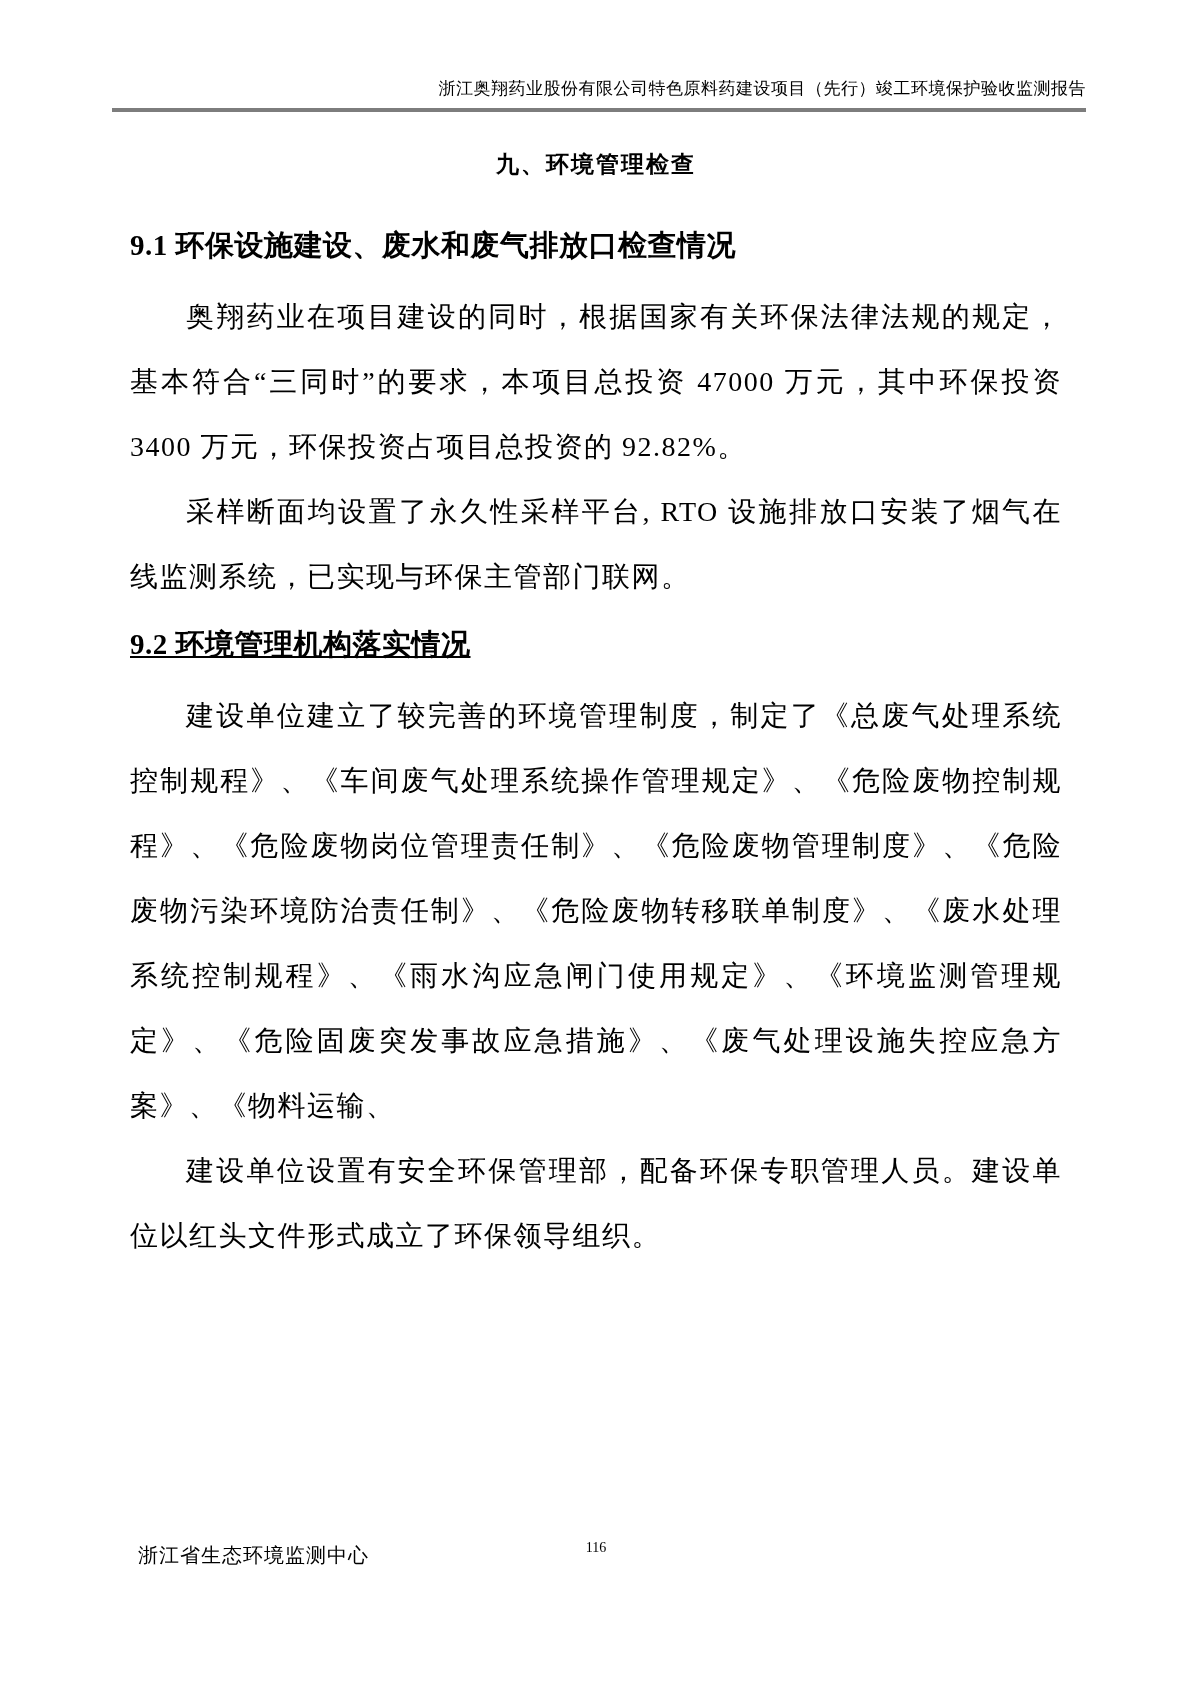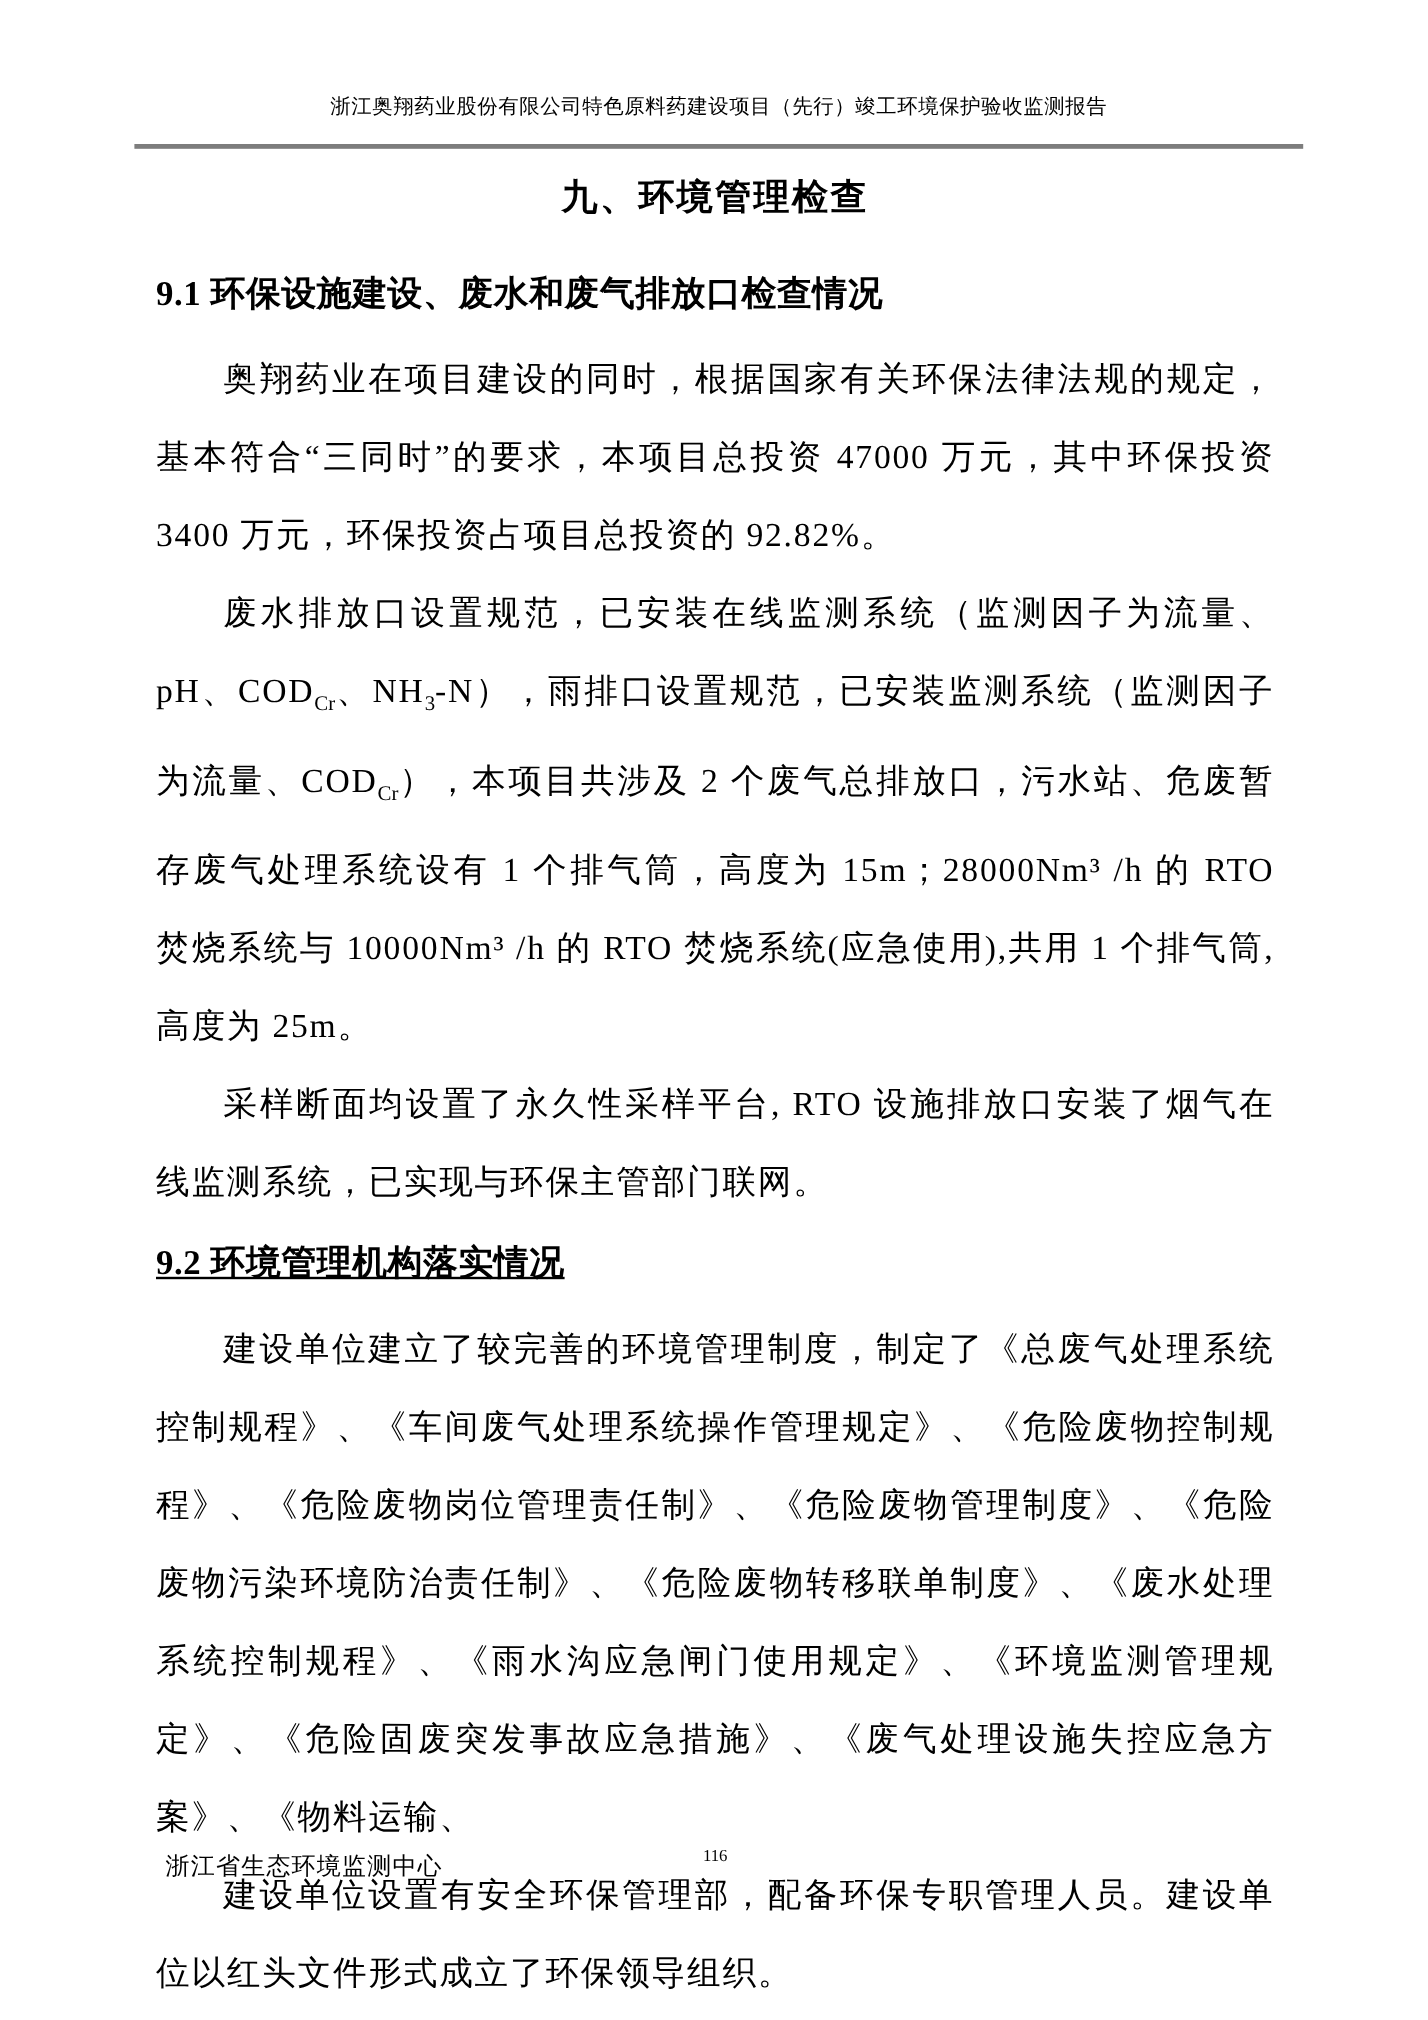--- a/index.html
+++ b/index.html
@@ -14,38 +14,38 @@
     background: #ffffff;
     color: #000000;
     font-family: "Liberation Serif", "DejaVu Serif", serif;
     overflow: hidden;
   }
   .page-header {
     position: absolute;
     top: 78px;
     left: 112px;
     right: 104px;
-    text-align: center;
+    text-align: right;
     border-bottom: 4px solid #7d7d7d;
-    padding-bottom: 20px;
+    padding-bottom: 8px;
   }
   .page-header-text {
     font-size: 17px;
     line-height: 22px;
     letter-spacing: 0.5px;
   }
   .content {
     position: absolute;
     left: 130px;
     width: 932px;
     top: 138px;
   }
   .doc-title {
     margin: 0;
-    font-size: 30px;
+    font-size: 23px;
     line-height: 54px;
     font-weight: bold;
     text-align: center;
     letter-spacing: 2px;
   }
   .sec-heading {
     font-size: 29px;
     font-weight: bold;
     line-height: 46px;
     margin: 30px 0 0 0;
@@ -101,21 +101,20 @@
     <div class="page-header-text">浙江奥翔药业股份有限公司特色原料药建设项目（先行）竣工环境保护验收监测报告</div>
   </div>
 
   <div class="content">
     <h1 class="doc-title">九、环境管理检查</h1>
 
     <h2 class="sec-heading h-9-1">9.1 环保设施建设、废水和废气排放口检查情况</h2>
 
     <p class="body-para">奥翔药业在项目建设的同时，根据国家有关环保法律法规的规定，基本符合“三同时”的要求，本项目总投资 47000 万元，其中环保投资 3400 万元，环保投资占项目总投资的 92.82%。</p>
 
-    <p class="body-para">废水排放口设置规范，已安装在线监测系统（监测因子为流量、pH、COD<sub>Cr</sub>、NH<sub>3</sub>-N），雨排口设置规范，已安装监测系统（监测因子为流量、COD<sub>Cr</sub>），本项目共涉及 2 个废气总排放口，污水站、危废暂存废气处理系统设有 1 个排气筒，高度为 15m；28000Nm³ /h 的 RTO 焚烧系统与 10000Nm³ /h 的 RTO 焚烧系统(应急使用),共用 1 个排气筒,高度为 25m。</p>
 
     <p class="body-para">采样断面均设置了永久性采样平台, RTO 设施排放口安装了烟气在线监测系统，已实现与环保主管部门联网。</p>
 
     <h2 class="sec-heading h-9-2">9.2 环境管理机构落实情况</h2>
 
     <p class="body-para">建设单位建立了较完善的环境管理制度，制定了《总废气处理系统控制规程》、《车间废气处理系统操作管理规定》、《危险废物控制规程》、《危险废物岗位管理责任制》、《危险废物管理制度》、《危险废物污染环境防治责任制》、《危险废物转移联单制度》、《废水处理系统控制规程》、《雨水沟应急闸门使用规定》、《环境监测管理规定》、《危险固废突发事故应急措施》、《废气处理设施失控应急方案》、《物料运输、</p>
 
     <p class="body-para">建设单位设置有安全环保管理部，配备环保专职管理人员。建设单位以红头文件形式成立了环保领导组织。</p>
   </div>
 

